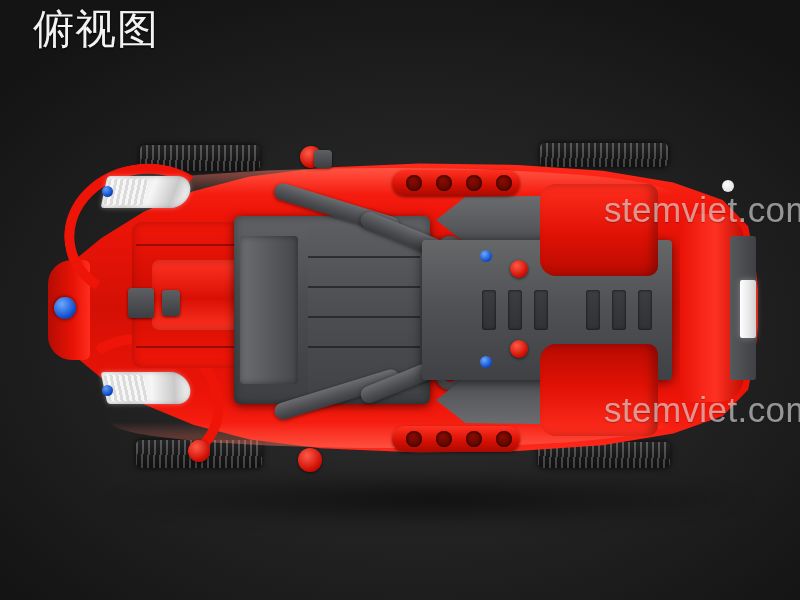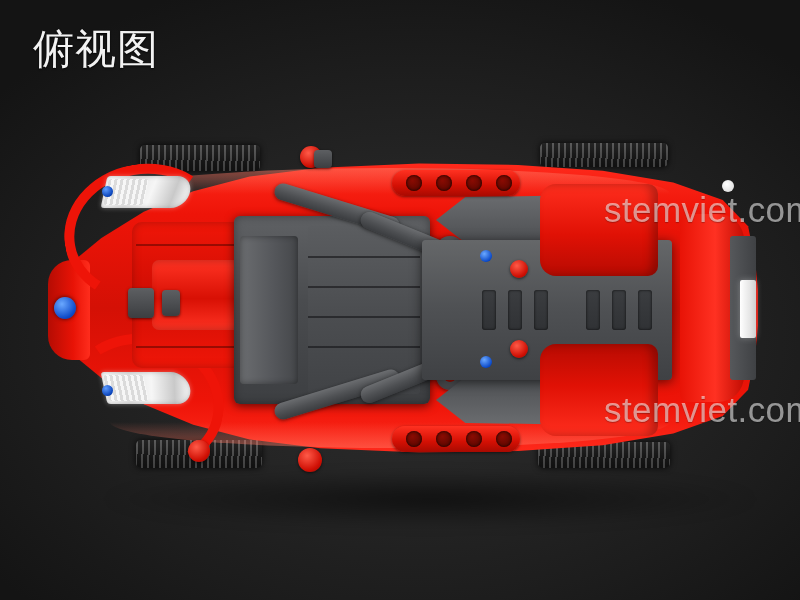--- a/index.html
+++ b/index.html
@@ -9,21 +9,21 @@
     background:#141414;
   }
   .stage{
     position:relative;width:800px;height:600px;overflow:hidden;
     background:
       radial-gradient(ellipse 620px 430px at 52% 56%, #2e2e2e 0%, #262626 34%, #1d1d1d 62%, #141414 88%),
       linear-gradient(125deg,#1c1c1c 0%,#232323 45%,#121212 100%);
   }
   
   .title{
-    position:absolute;left:33px;top:24px;
+    position:absolute;left:33px;top:4px;
     color:#f2f2f2;font-size:41px;line-height:50px;
     letter-spacing:1px;font-weight:400;
     text-shadow:0 1px 2px rgba(0,0,0,.9);
     white-space:nowrap;user-select:none;
   }
   
   .wm{
     position:absolute;
     font-size:35px;letter-spacing:.4px;
     color:rgba(255,255,255,.55);

